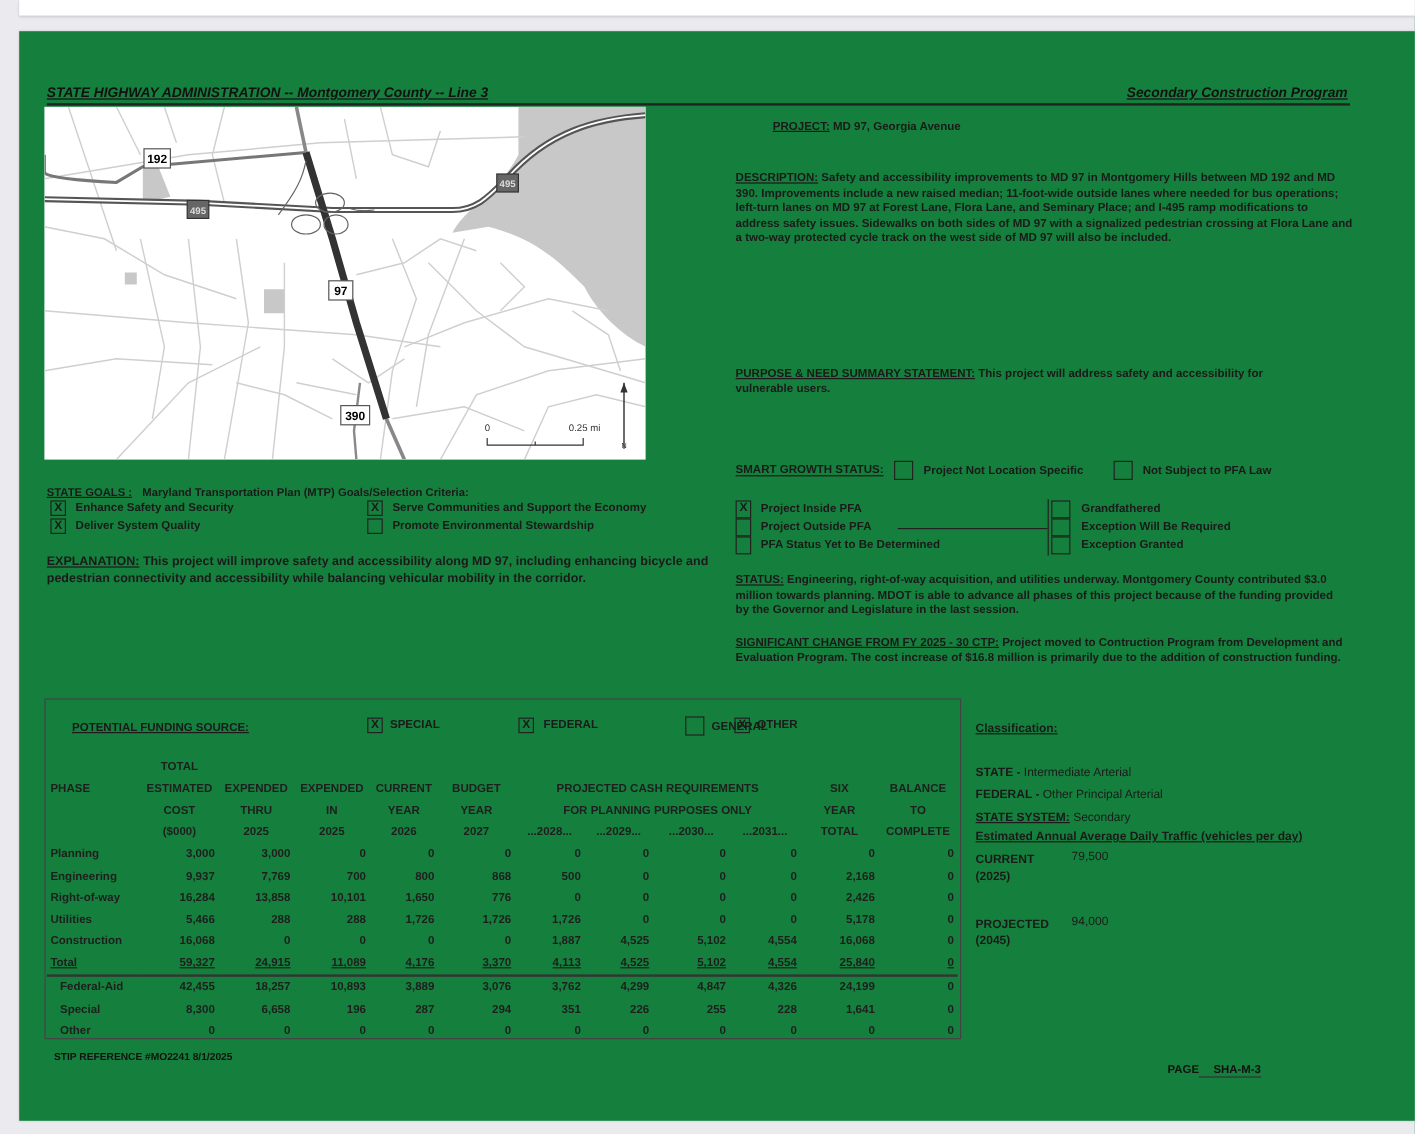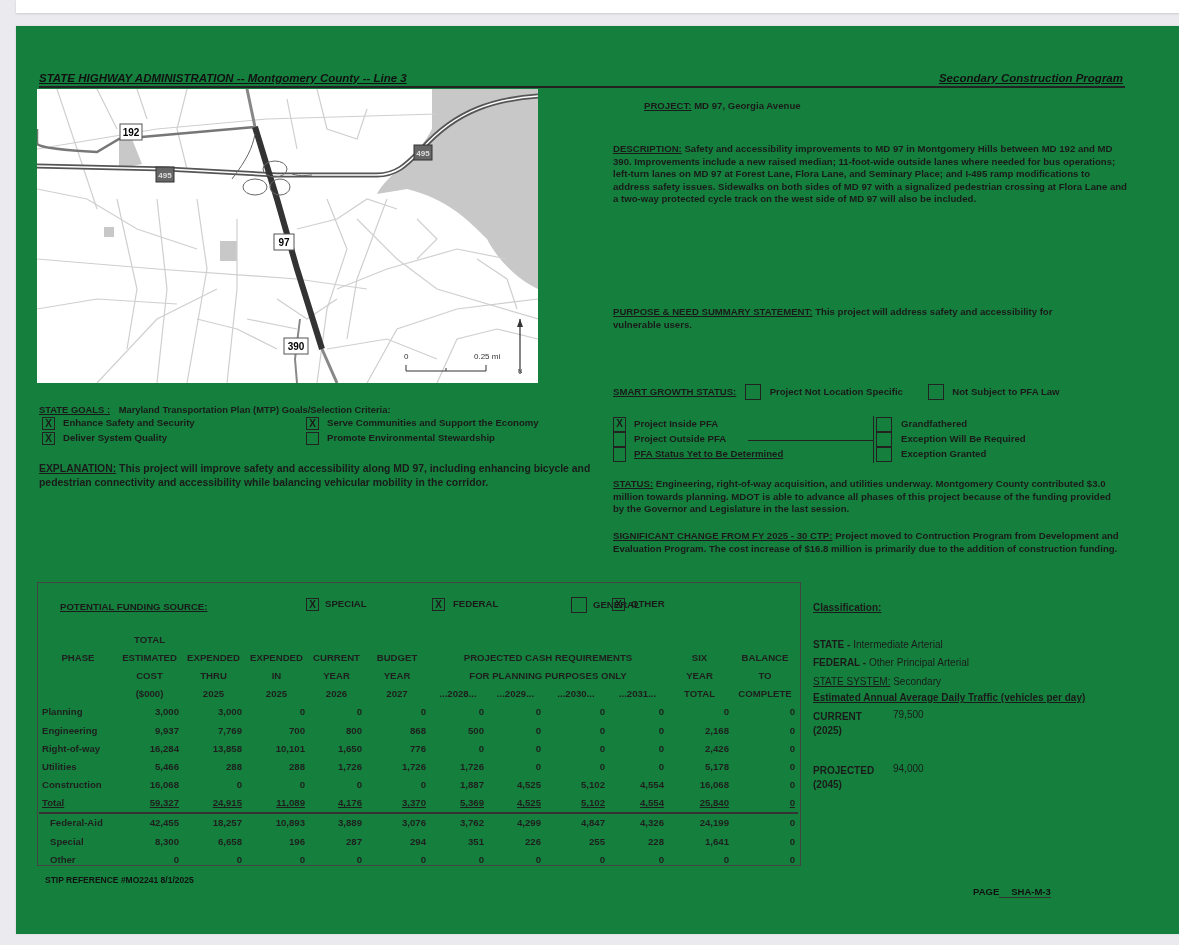--- a/index.html
+++ b/index.html
@@ -139,21 +139,21 @@
     <span class="lbl">SMART GROWTH STATUS:</span>
     <span class="cb big" style="margin-left:6px;"></span>
     <span style="margin-left:6px;">Project Not Location Specific</span>
     <span class="cb big" style="margin-left:22px;"></span>
     <span style="margin-left:6px;">Not Subject to PFA Law</span>
   </div>
 
   <div class="abs txt" style="left:597px;top:391px;">
     <div style="height:15px;"><span class="cb" style="height:15px;">X</span><span style="margin-left:8px;">Project Inside PFA</span></div>
     <div style="height:15px;"><span class="cb" style="height:15px;"></span><span style="margin-left:8px;">Project Outside PFA</span></div>
-    <div style="height:15px;"><span class="cb" style="height:15px;"></span><span style="margin-left:8px;text-decoration:underline;">PFA Status Yet to Be Determined</span></div>
+    <div style="height:15px;"><span class="cb" style="height:15px;"></span><span style="margin-left:8px;">PFA Status Yet to Be Determined</span></div>
   </div>
   <div class="abs" style="left:732px;top:414px;width:125px;height:1px;background:#222;"></div>
   <div class="abs" style="left:857px;top:390px;width:1px;height:47px;background:#222;"></div>
   <div class="abs txt" style="left:860px;top:391px;">
     <div style="height:15px;"><span class="cb" style="height:15px;width:16px;"></span><span style="margin-left:9px;">Grandfathered</span></div>
     <div style="height:15px;"><span class="cb" style="height:15px;width:16px;"></span><span style="margin-left:9px;">Exception Will Be Required</span></div>
     <div style="height:15px;"><span class="cb" style="height:15px;width:16px;"></span><span style="margin-left:9px;">Exception Granted</span></div>
   </div>
 
   <div class="abs txt" style="left:23px;top:378px;font-size:9.4px;">
@@ -217,21 +217,21 @@
           <th></th>
           <th></th>
           <th></th>
           <th></th>
           <th></th>
           <th></th>
           <th></th>
           <th></th>
       </tr>
       <tr>
-        <th style="text-align:center;">PHASE</th>
+        <th style="text-align:left;">PHASE</th>
         <th>ESTIMATED</th>
         <th>EXPENDED</th>
         <th>EXPENDED</th>
         <th>CURRENT</th>
         <th>BUDGET</th>
         <th colspan="4">PROJECTED CASH REQUIREMENTS</th>
         <th>SIX</th>
         <th>BALANCE</th>
       </tr>
       <tr>
@@ -331,21 +331,21 @@
           <td>16,068</td>
           <td>0</td>
         </tr>
         <tr class="total">
           <td class="ph">Total</td>
           <td>59,327</td>
           <td>24,915</td>
           <td>11,089</td>
           <td>4,176</td>
           <td>3,370</td>
-          <td>5,369</td>
+          <td>4,113</td>
           <td>4,525</td>
           <td>5,102</td>
           <td>4,554</td>
           <td>25,840</td>
           <td>0</td>
         </tr>
         <tr class="sub">
           <td class="ph sub">Federal-Aid</td>
           <td>42,455</td>
           <td>18,257</td>
@@ -388,21 +388,21 @@
           <td>0</td>
         </tr>
       </tbody>
   </table>
 
   <div class="abs txt" style="left:797px;top:573px;width:310px;font-size:10px;line-height:18.5px;">
     <div class="lbl">Classification:</div>
     <div style="height:18px;"></div>
     <div><span style="font-weight:900;">STATE -</span> <span style="font-weight:normal;">Intermediate Arterial</span></div>
     <div><span style="font-weight:900;">FEDERAL -</span> <span style="font-weight:normal;">Other Principal Arterial</span></div>
-    <div><span class="lbl" style="font-weight:400;">STATE SYSTEM:</span> <span style="font-weight:normal;">Secondary</span></div>
+    <div><span class="lbl" style="font-weight:700;">STATE SYSTEM:</span> <span style="font-weight:normal;">Secondary</span></div>
     <div class="lbl" style="line-height:13px;font-weight:900;">Estimated Annual Average Daily Traffic (vehicles per day)</div>
     <div style="position:relative;height:54px;margin-top:6px;line-height:14px;">
       <div>CURRENT</div>
       <div>(2025)</div>
       <div style="position:absolute;left:80px;top:-2px;font-weight:normal;">79,500</div>
     </div>
     <div style="position:relative;height:30px;line-height:14px;">
       <div>PROJECTED</div>
       <div>(2045)</div>
       <div style="position:absolute;left:80px;top:-2px;font-weight:normal;">94,000</div>

